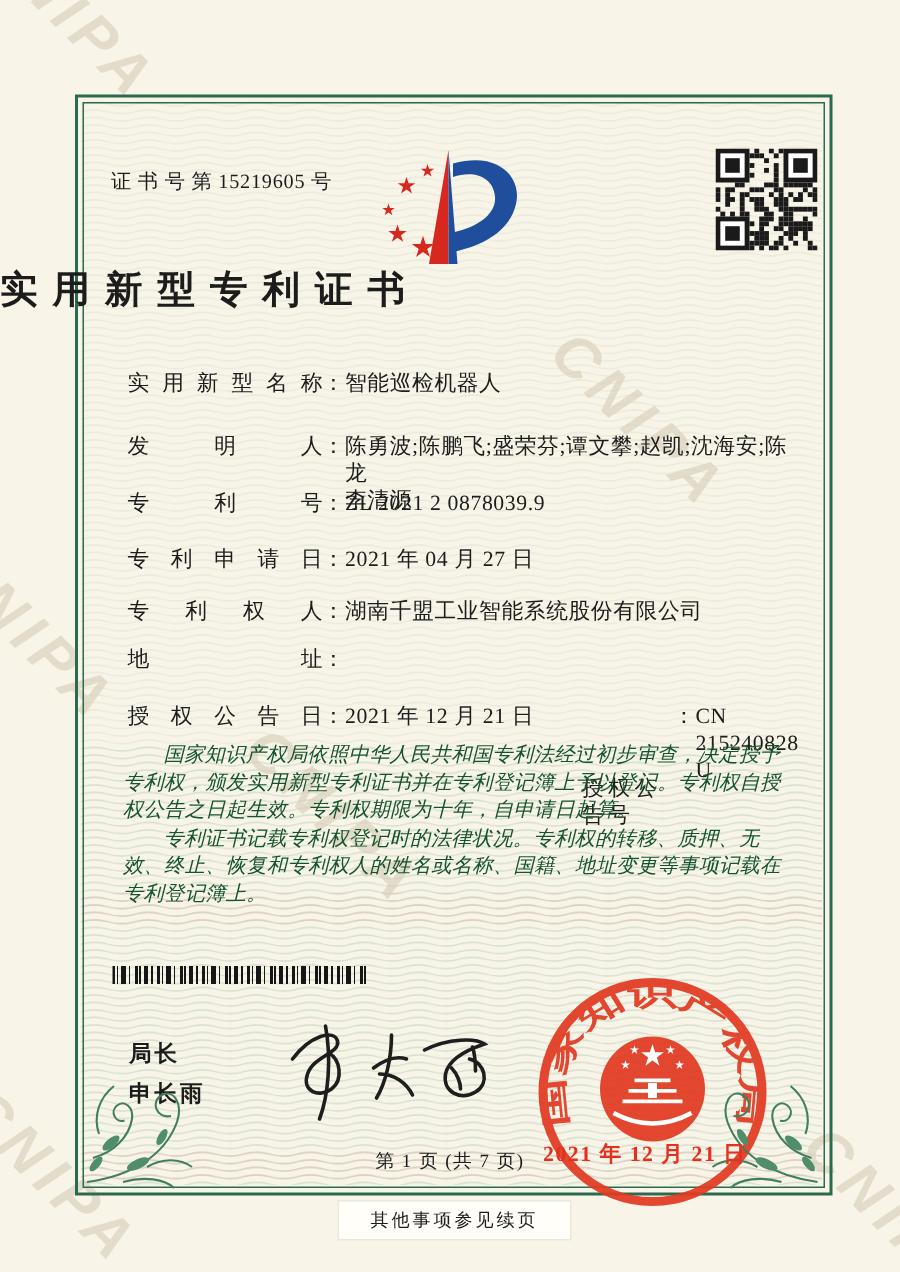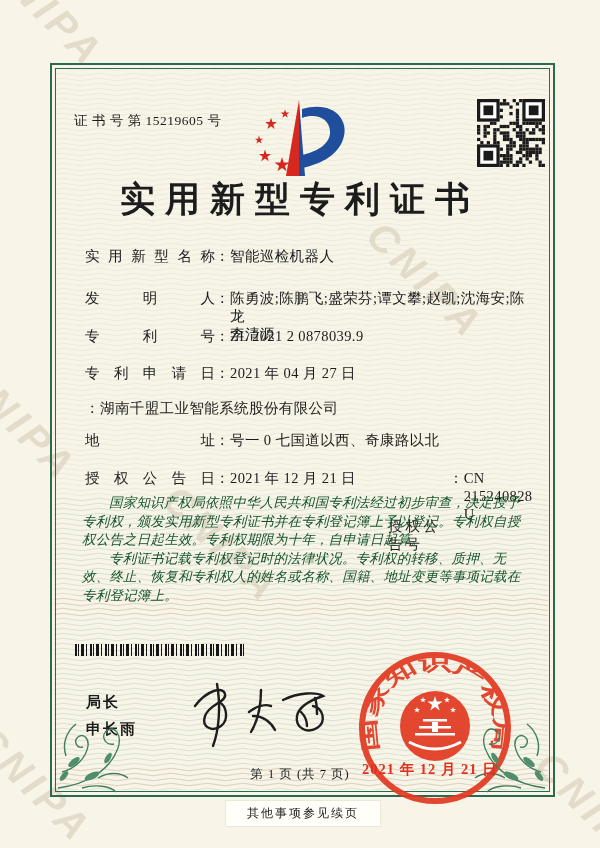--- a/index.html
+++ b/index.html
@@ -7,21 +7,21 @@
         font-family:"Liberation Serif","DejaVu Serif",serif;color:#1c1c1c;}
   .abs{position:absolute;z-index:2;}
   
   .frame{position:absolute;left:50px;top:63px;width:501px;height:730px;border:2.5px solid #2a6a4e;z-index:1;}
   .frame::after{content:"";position:absolute;inset:3px;border:1px solid #2a6a4e;}
   .waves{position:absolute;left:54px;top:67px;width:494px;height:723px;z-index:0;}
   
   .wm{position:absolute;z-index:1;font-family:"Liberation Sans",sans-serif;font-weight:700;font-style:italic;
       font-size:40px;letter-spacing:5px;color:#d8cdb9;opacity:.6;transform:rotate(45deg);white-space:nowrap;}
   .cert-no{left:74px;top:101px;font-size:13.5px;letter-spacing:.5px;margin-top:11px;}
-  .title{left:0;right:0;top:176px;text-align:center;font-size:35px;font-weight:600;letter-spacing:10px;}
+  .title{left:0;right:0;top:176px;text-align:left;font-size:25px;font-weight:600;letter-spacing:10px;}
   .row{left:85px;width:454px;font-size:14.5px;line-height:18px;display:flex;align-items:flex-start;}
   .flabel{flex:0 0 130px;text-align:justify;text-align-last:justify;}
   .flabel2{letter-spacing:3px;margin-left:10px;margin-top:48px;}
   .fcolon{flex:0 0 15px;}
   .fvalue{letter-spacing:.4px;}
   .paras{left:82px;top:494px;width:448px;font-size:13.5px;line-height:18.5px;font-style:italic;letter-spacing:.2px;color:#14532d;}
   .paras p{margin:0;text-indent:2em;}
   .barcode{left:75px;top:644px;width:170px;height:12px;
     background:repeating-linear-gradient(90deg,#161616 0 2px,transparent 2px 3px,#161616 3px 4px,transparent 4px 6px,#161616 6px 9px,transparent 9px 11px,#161616 11px 12px,transparent 12px 15px);}
   .director-label{left:86px;top:693px;font-family:"Liberation Sans",sans-serif;font-size:15px;font-weight:600;letter-spacing:2px;}
@@ -262,29 +262,29 @@
     <span class="fvalue">ZL 2021 2 0878039.9</span>
   </div>
 
   <div class="abs row" style="top:364px">
     <span class="flabel">专利申请日</span>
       <span class="fcolon">：</span>
     <span class="fvalue">2021 年 04 月 27 日</span>
   </div>
 
   <div class="abs row" style="top:399px">
+    <span class="flabel">专利权人</span>
       <span class="fcolon">：</span>
     <span class="fvalue">湖南千盟工业智能系统股份有限公司</span>
   </div>
 
   <div class="abs row" style="top:431px">
     <span class="flabel">地址</span>
       <span class="fcolon">：</span>
     <span class="fvalue">
-      <div>号一 0 七国道以西、奇康路以北</div>
     </span>
   </div>
 
   <div class="abs row" style="top:469px">
     <span class="flabel">授权公告日</span>
       <span class="fcolon">：</span>
     <span class="fvalue" style="flex:0 0 148px">2021 年 12 月 21 日</span>
     <span class="flabel2">授权公告号</span>
       <span class="fcolon">：</span>
     <span class="fvalue">CN 215240828 U</span>

